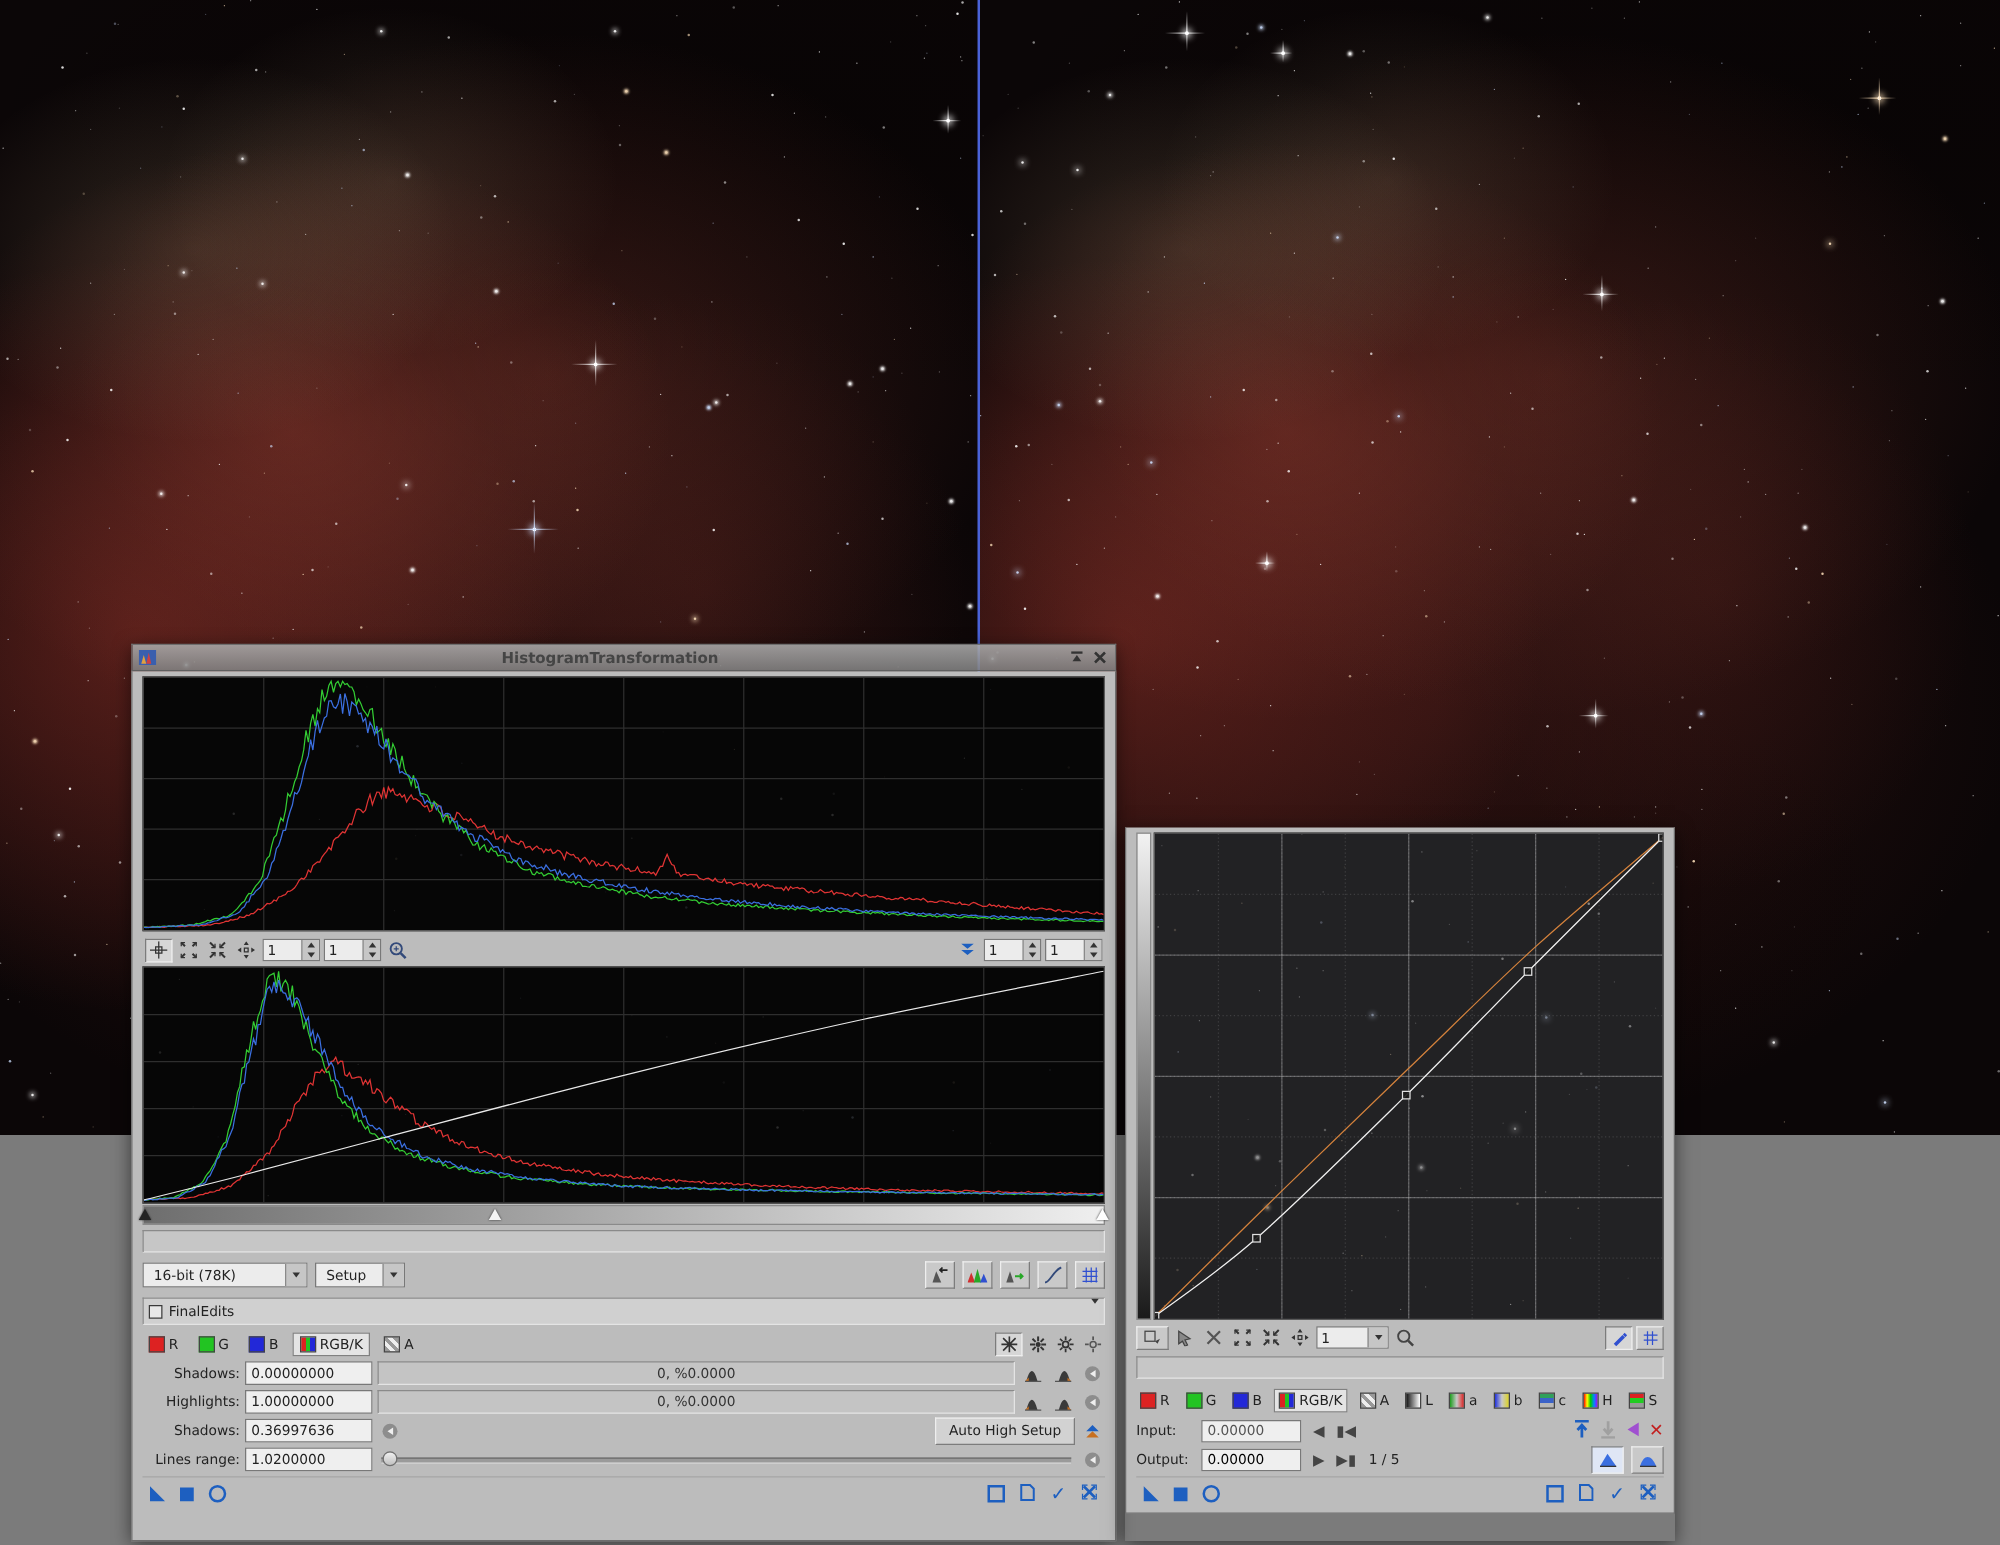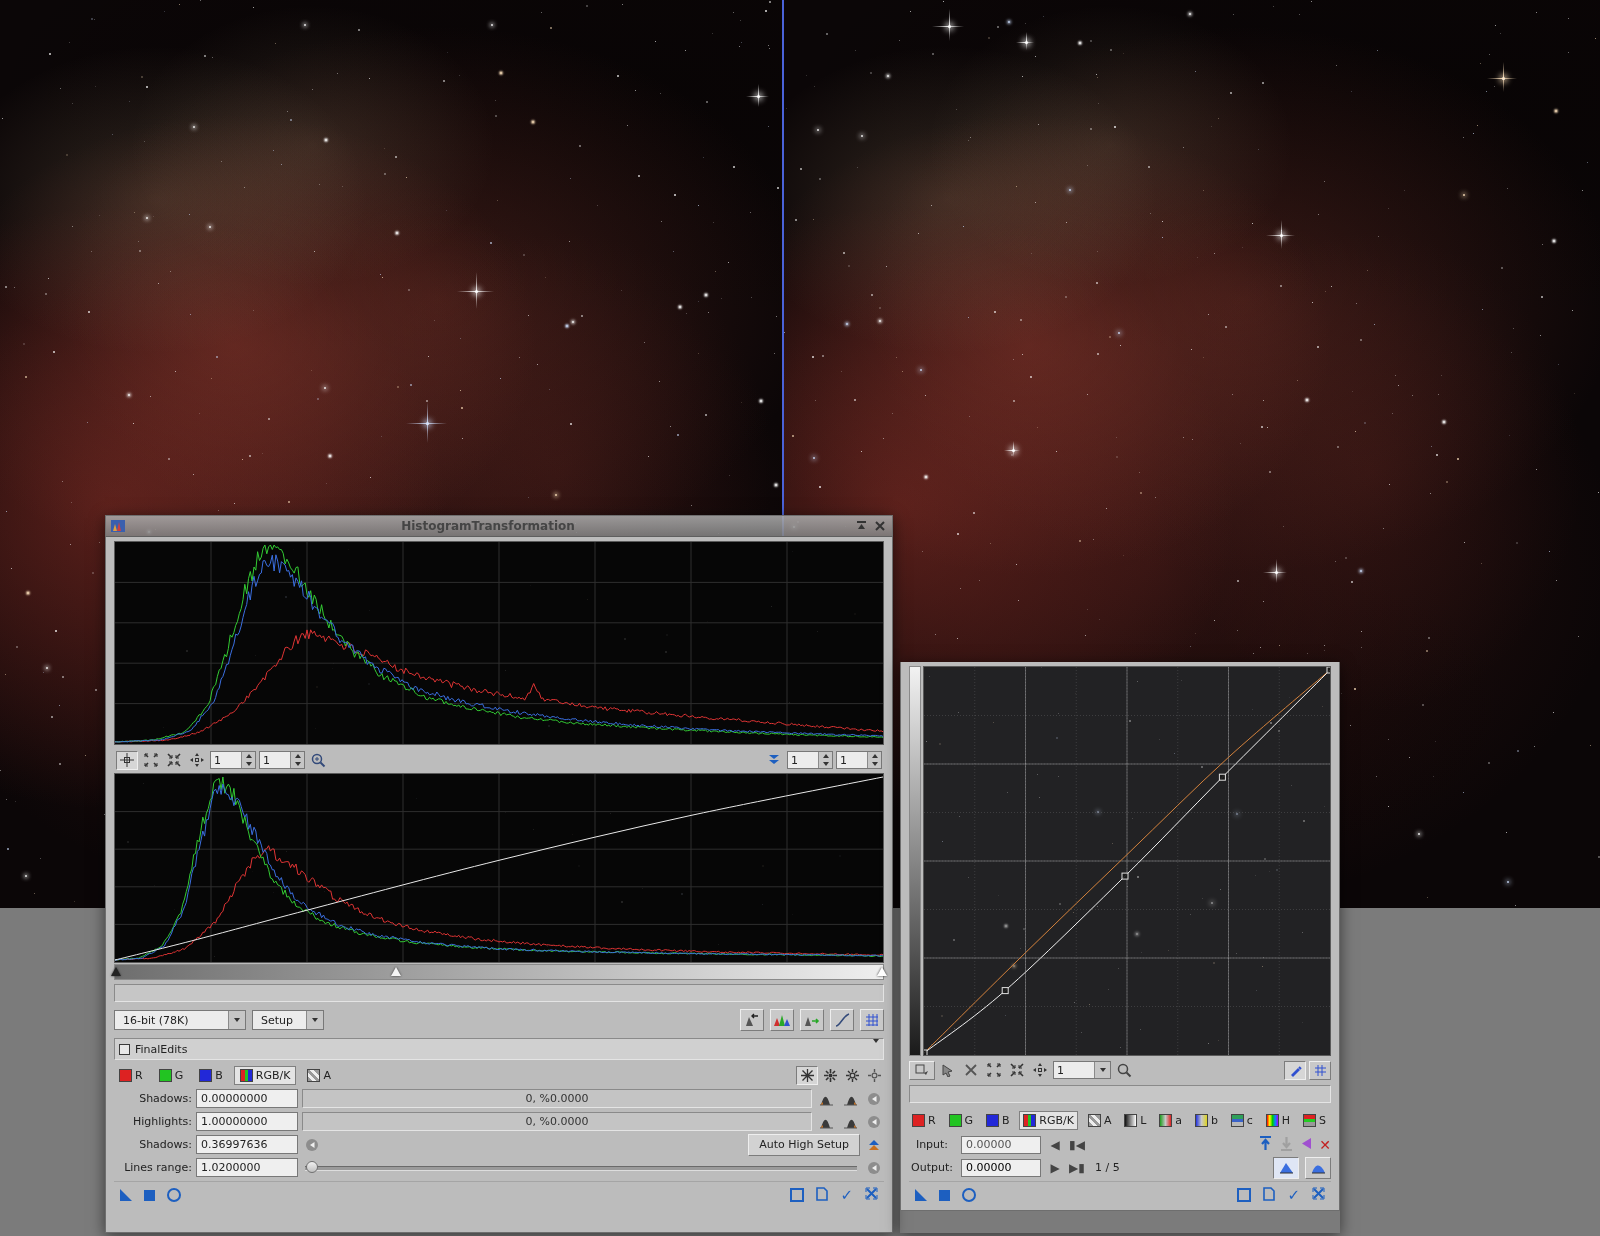--- a/index.html
+++ b/index.html
@@ -120,21 +120,21 @@
   
   #curves-plot-row{display:flex;height:390px;gap:2px}
   .vramp{width:10px;border:1px solid #8a8a8a;background:linear-gradient(180deg,#f2f2f2,#1a1a1a)}
   #curves-plot{flex:1;position:relative;background:rgba(8,8,10,.86);border:1px solid #5a5a5a;overflow:hidden}
   #curves-plot svg{position:absolute;inset:0}
   .ctoolbar{height:24px;display:flex;align-items:center;gap:3px;padding-top:2px}
   .c-readout{height:16px;margin-top:3px;background:#c6c6c6;border:1px solid;border-color:#8a8a8a #e4e4e4 #e4e4e4 #8a8a8a}
   .curves-chan{height:26px;display:flex;align-items:center;padding-top:4px}
   .curves-chan .chan{margin-right:2px;padding:2px 3px}
   .io-row{height:23px;display:flex;align-items:center;gap:6px}
-  .io-label{width:46px;text-align:center}
+  .io-label{width:46px;text-align:left}
   .io-input{width:70px;height:16px;border:1px solid #787878;background:#efefef;font:11px "DejaVu Sans",sans-serif;padding:0 4px}
   .nav-ico{width:16px;display:inline-flex;justify-content:center;color:#444;font-size:12px}
   .x-red{color:#c22020;font-weight:bold;font-size:14px}
   .interp-btn{width:24px;height:20px;display:inline-flex;align-items:center;justify-content:center;
     background:#c9c9c9;border:1px solid;border-color:#eee #7c7c7c #7c7c7c #eee}
   .interp-btn.sel{border-color:#7c7c7c #eee #eee #7c7c7c;background:#dfe6f5}
 </style>
 </head>
 <body>
 

